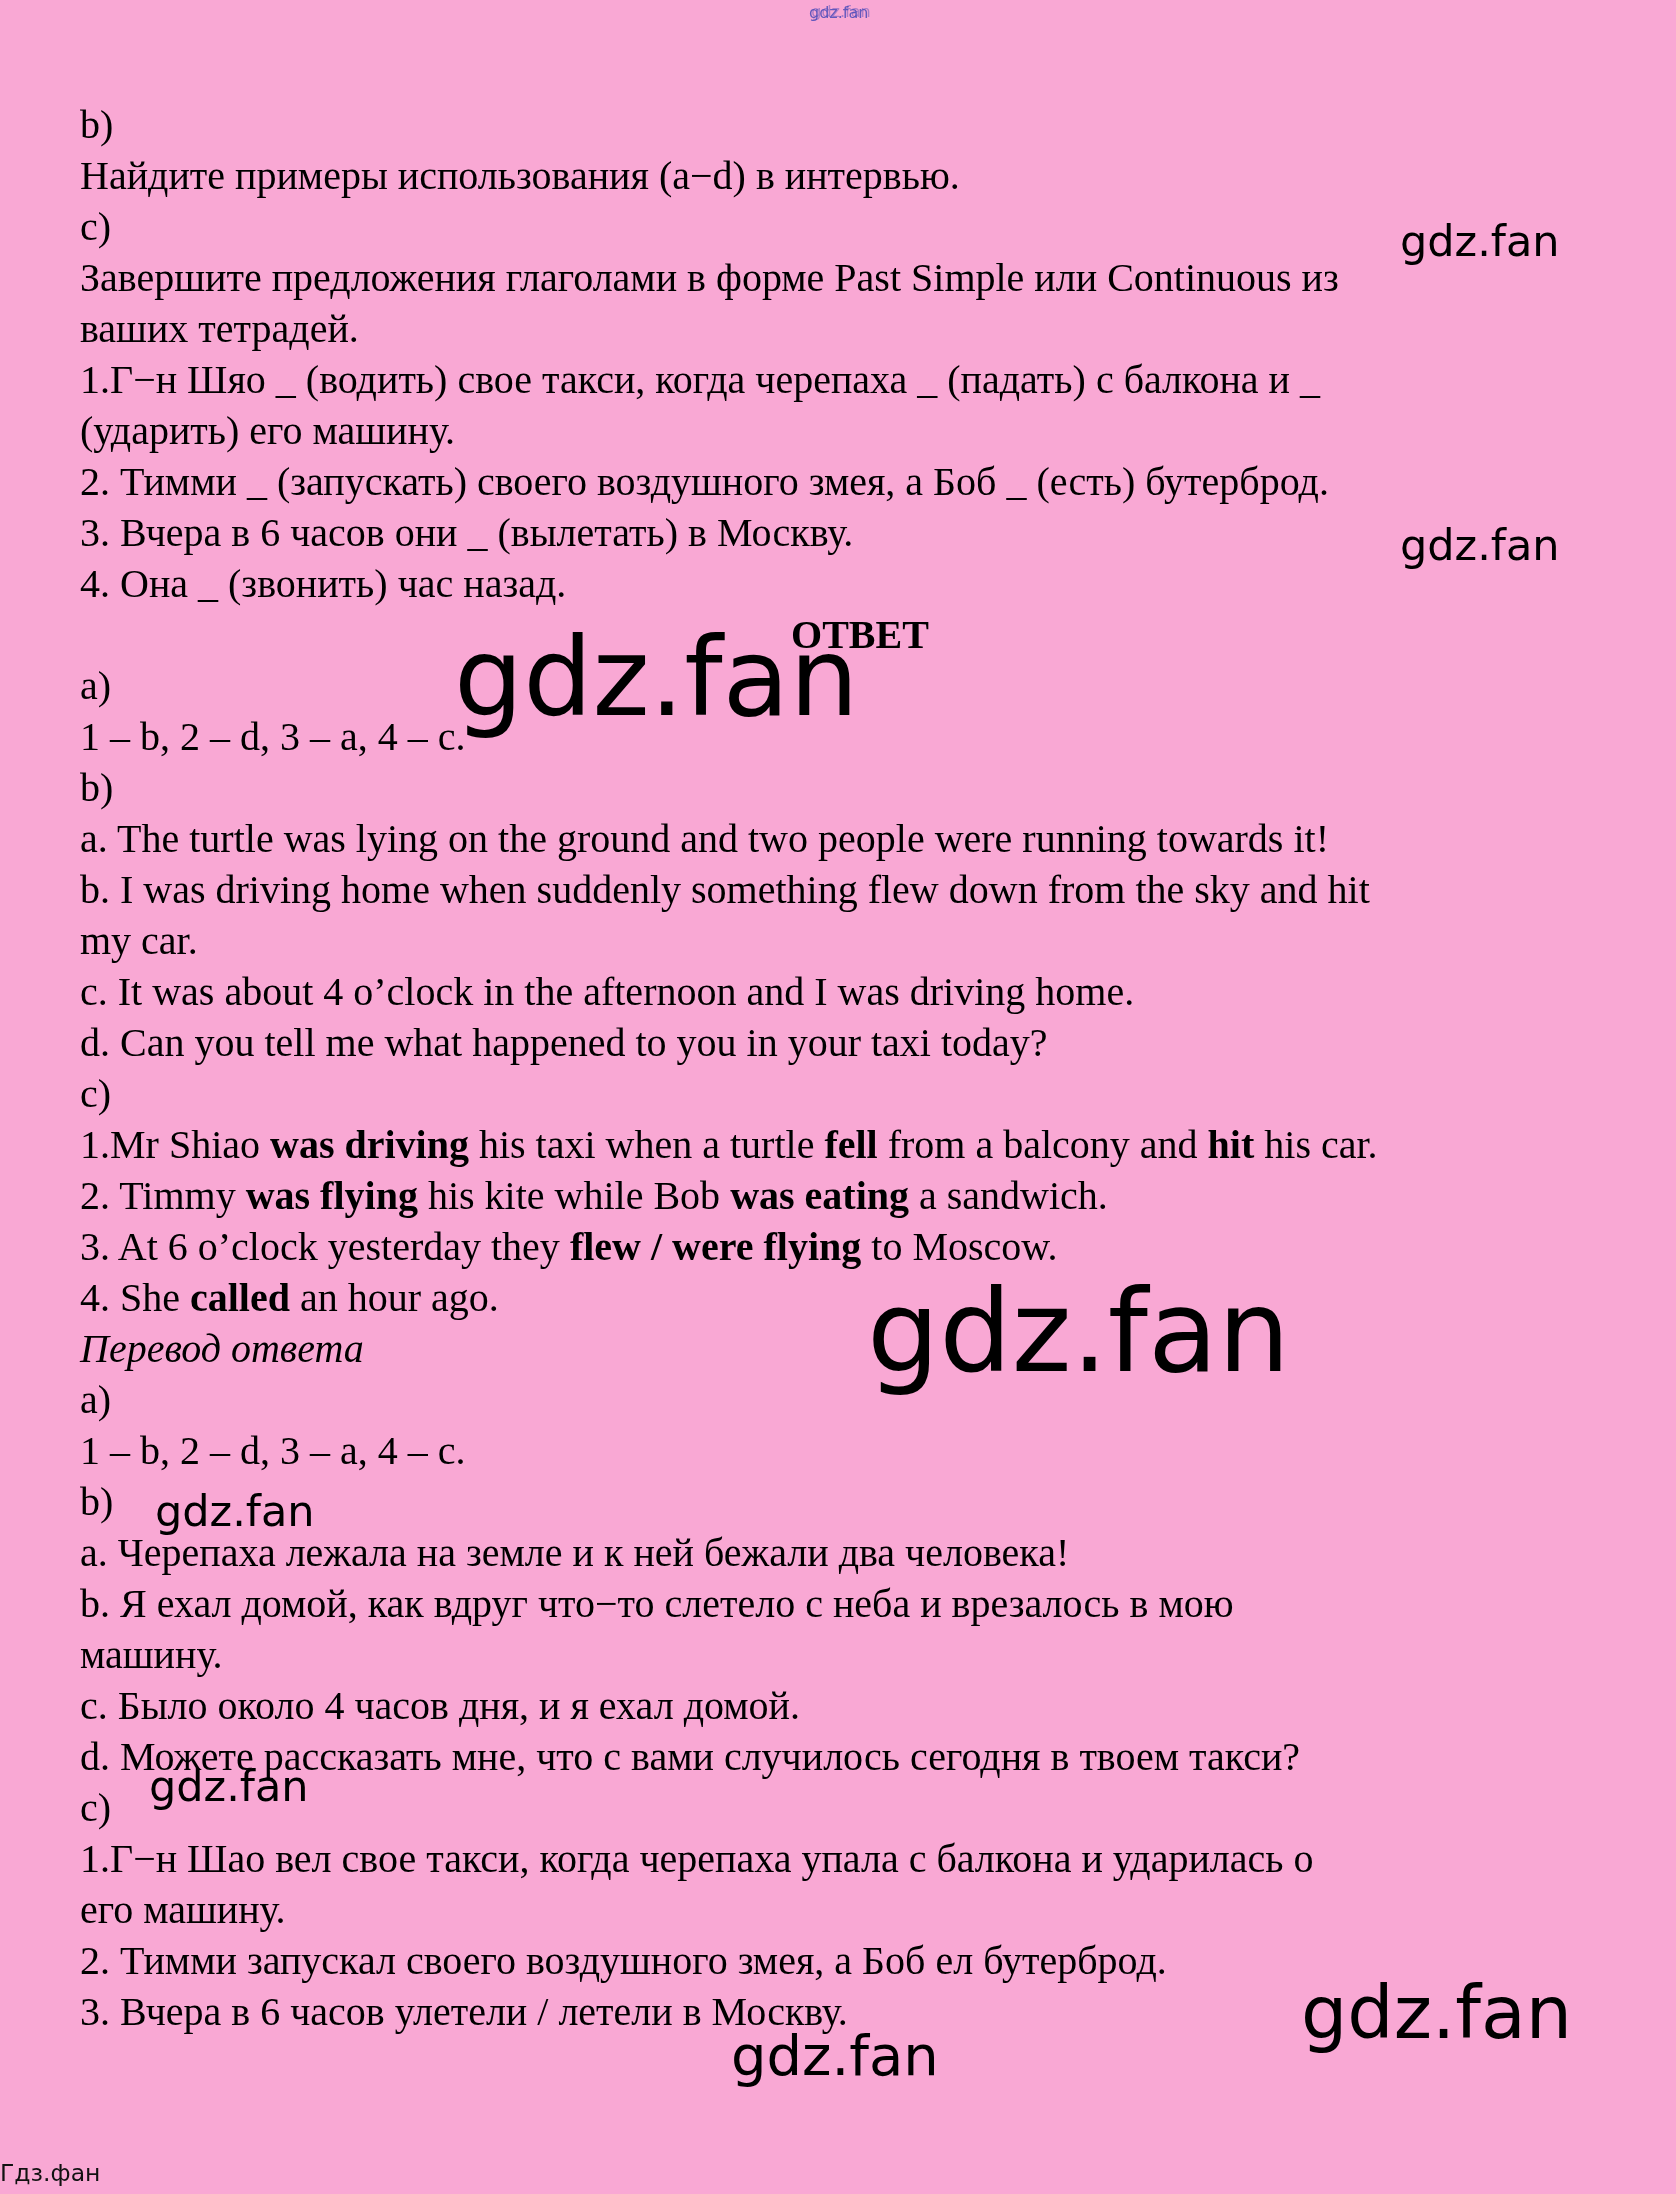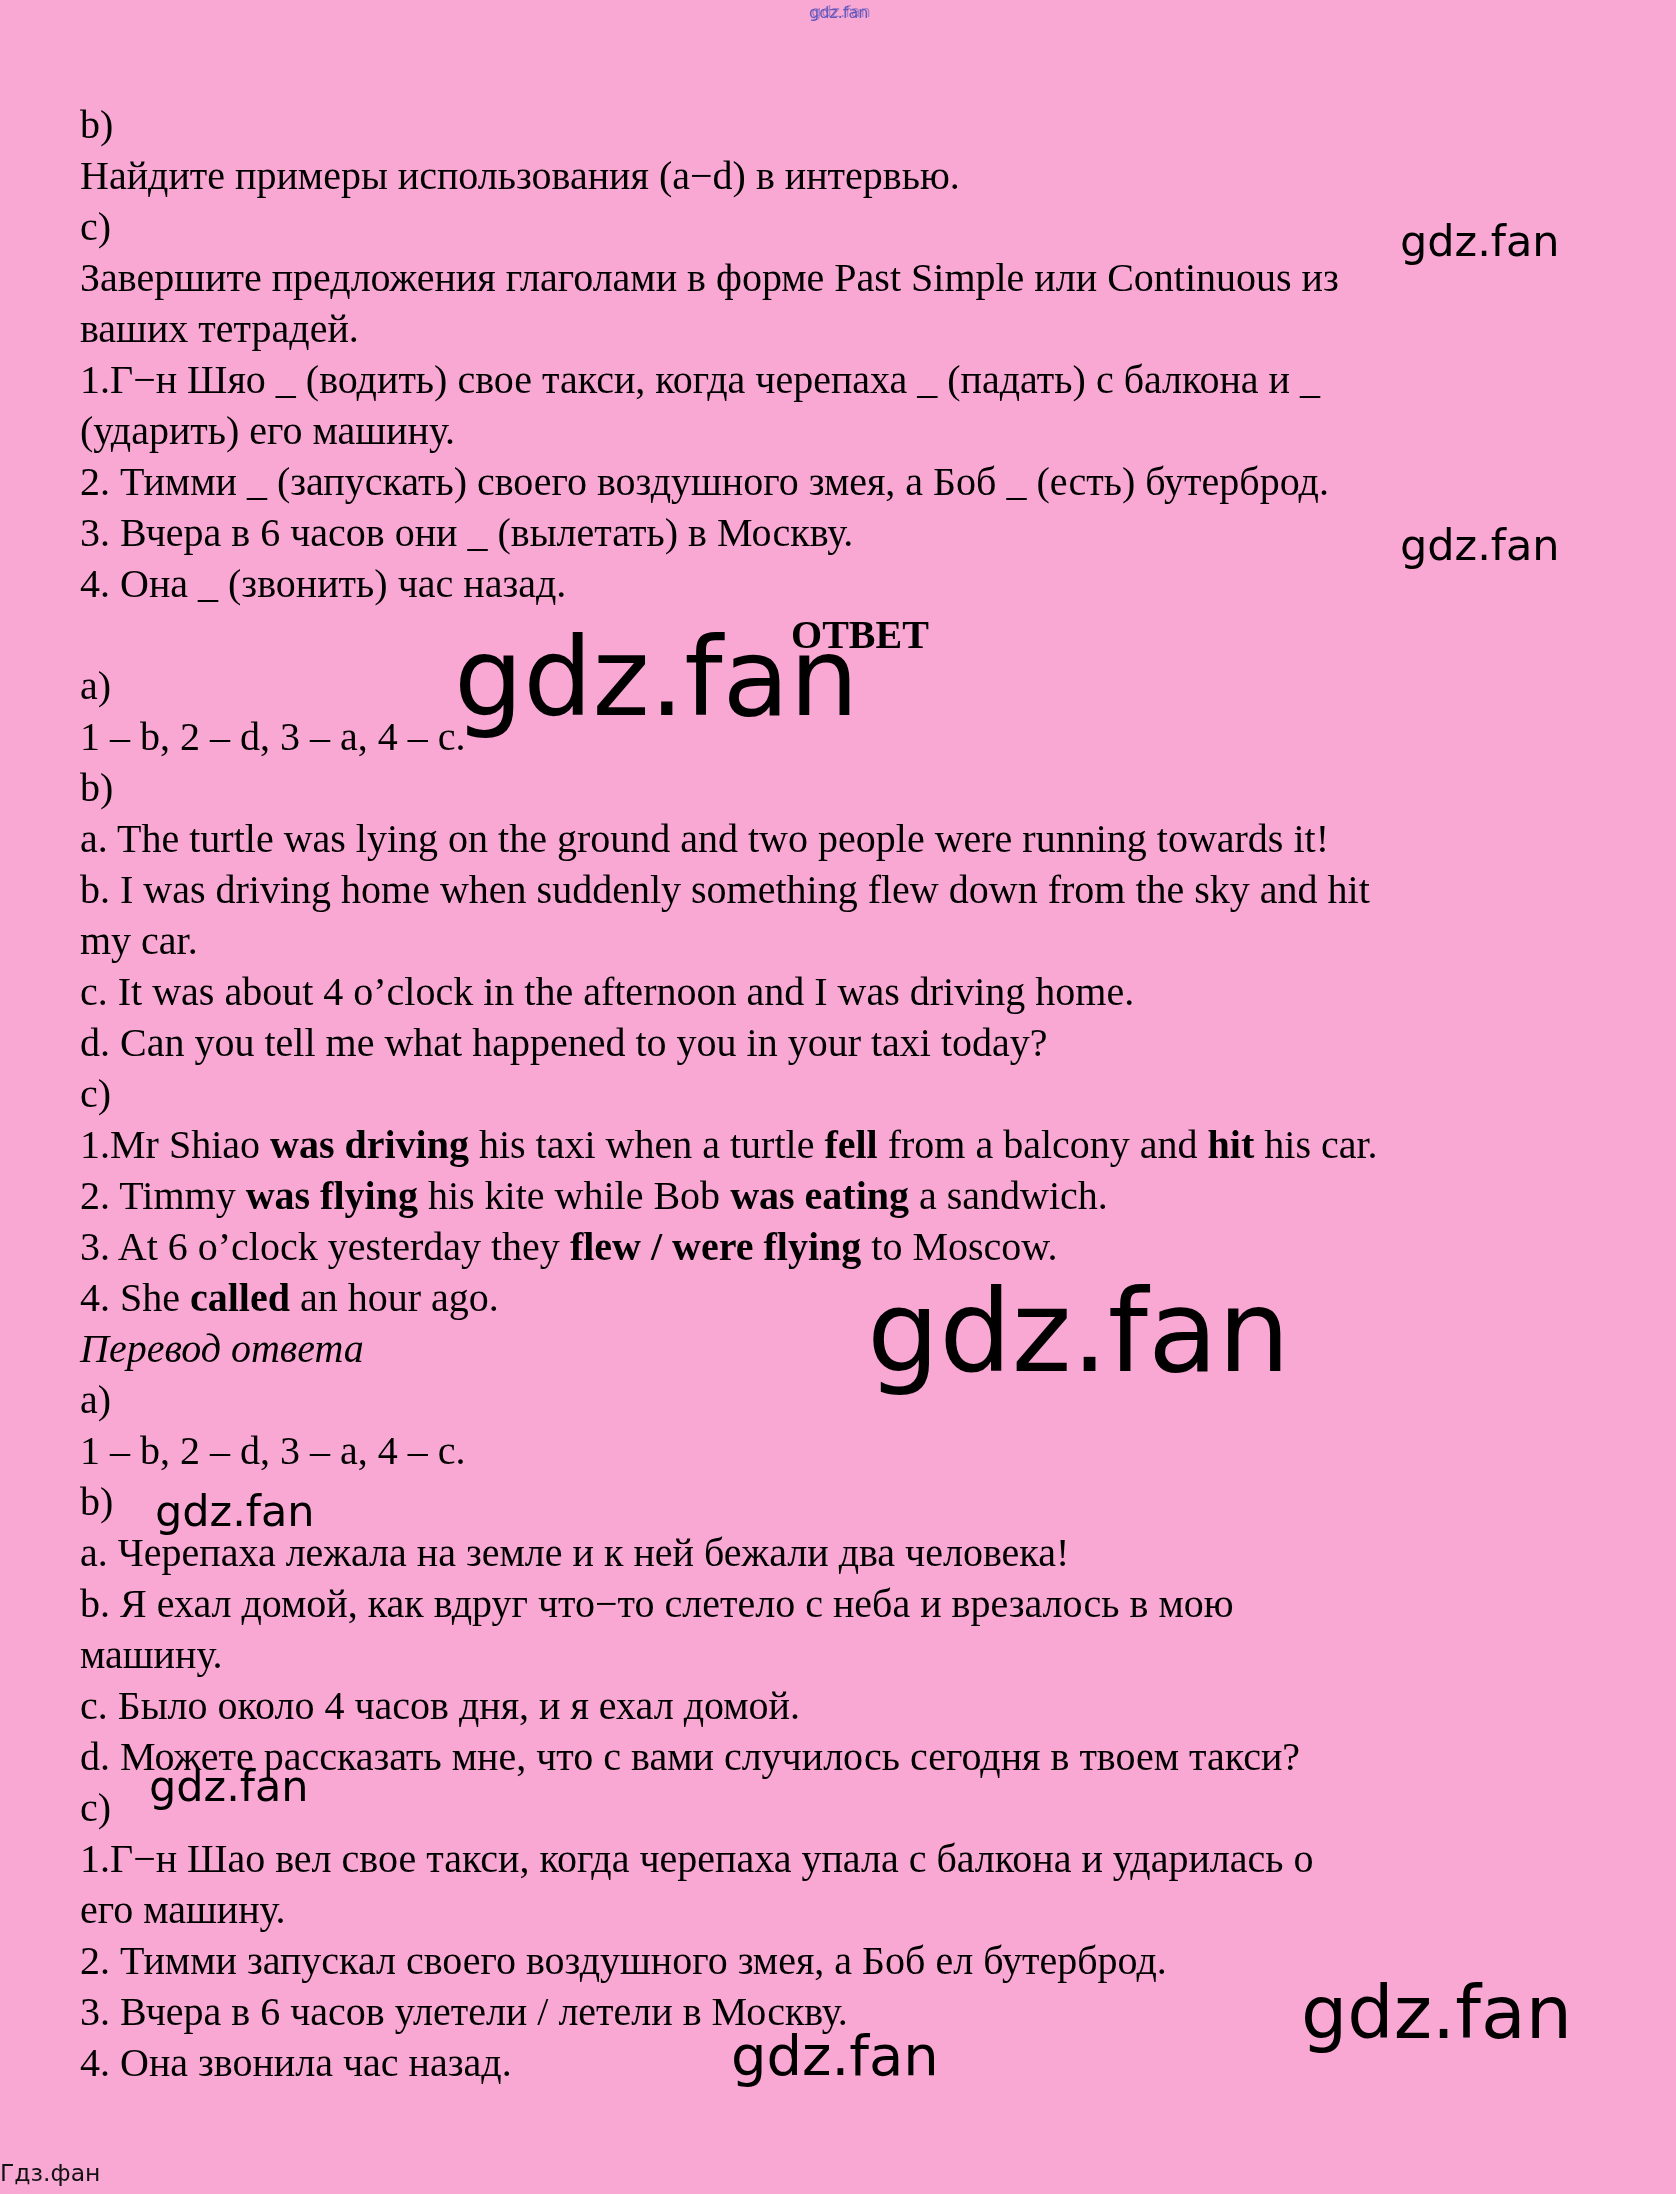--- a/index.html
+++ b/index.html
@@ -103,18 +103,17 @@
       <div class="line">a. Черепаха лежала на земле и к ней бежали два человека!</div>
       <div class="line">b. Я ехал домой, как вдруг что−то слетело с неба и врезалось в мою</div>
       <div class="line">машину.</div>
       <div class="line">c. Было около 4 часов дня, и я ехал домой.</div>
       <div class="line">d. Можете рассказать мне, что с вами случилось сегодня в твоем такси?</div>
       <div class="line">c)</div>
       <div class="line">1.Г−н Шао вел свое такси, когда черепаха упала с балкона и ударилась о</div>
       <div class="line">его машину.</div>
       <div class="line">2. Тимми запускал своего воздушного змея, а Боб ел бутерброд.</div>
       <div class="line">3. Вчера в 6 часов улетели / летели в Москву.</div>
-      <div class="line">4. Она звонила час назад.</div>
     </div>
 
   <div class="footer">Гдз.фан</div>
 </div>
 
 
 </body></html>

